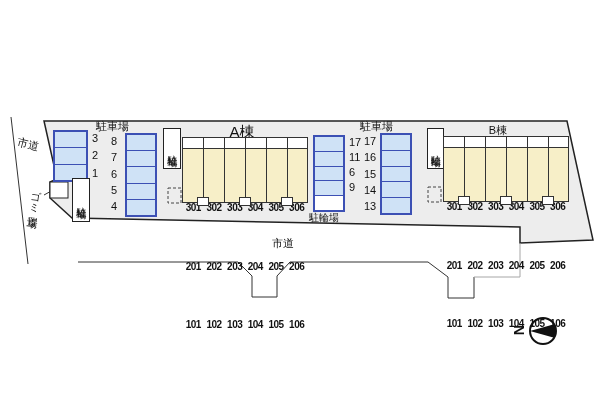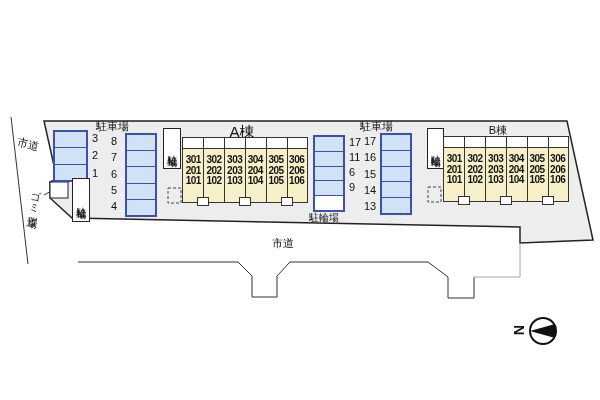--- a/index.html
+++ b/index.html
@@ -16,21 +16,21 @@
   .pcell{flex:1;background:#cfe2f6;border-top:1px solid #3c50b4;}
   .pcell:first-child{border-top:none;}
   .pcell.white{background:#ffffff;}
   .numcol{position:absolute;display:flex;flex-direction:column;font-size:11px;}
   .numcol span{flex:1;display:flex;align-items:center;line-height:1;}
   .building{position:absolute;background:#f7efc8;border:1px solid #333;box-sizing:border-box;}
   .b-strip{position:absolute;left:0;top:0;right:0;height:10px;background:#fff;
            border-bottom:1px solid #333;}
   .b-div{position:absolute;top:0;bottom:0;width:1px;background:#333;}
   .b-rooms{position:absolute;left:0;top:17px;right:0;}
-  .b-row{display:flex;}
+  .b-row{display:flex;margin-top:48px;}
   .b-row span{display:inline-block;width:21px;text-align:center;font-size:10px;
               font-weight:bold;letter-spacing:-0.5px;line-height:10.5px;}
   .b-notch{position:absolute;bottom:-4px;width:12px;height:9px;background:#fff;
            border:1px solid #333;box-sizing:border-box;}
   .roadlabel{font-size:11px;}
   .compass-n{position:absolute;left:511px;top:322px;width:16px;height:16px;
              font-size:14px;font-weight:bold;transform:rotate(90deg);
              display:flex;align-items:center;justify-content:center;}
 </style>
 </head>

